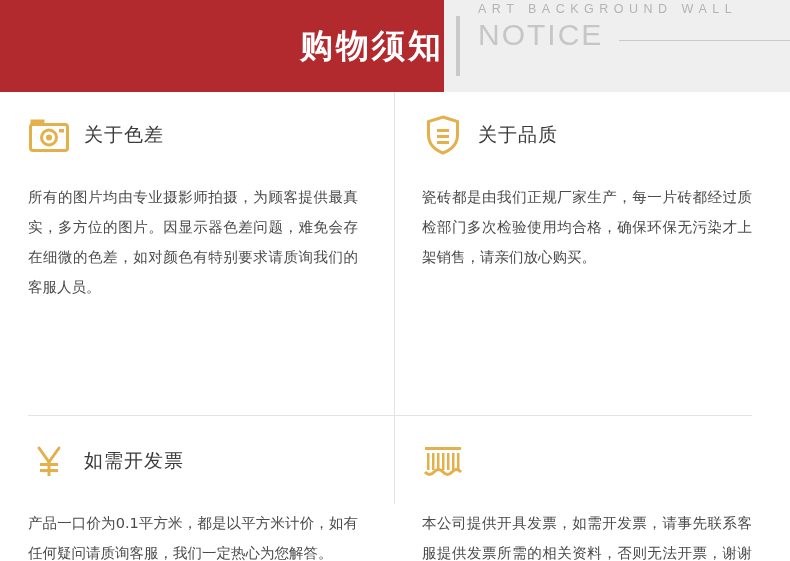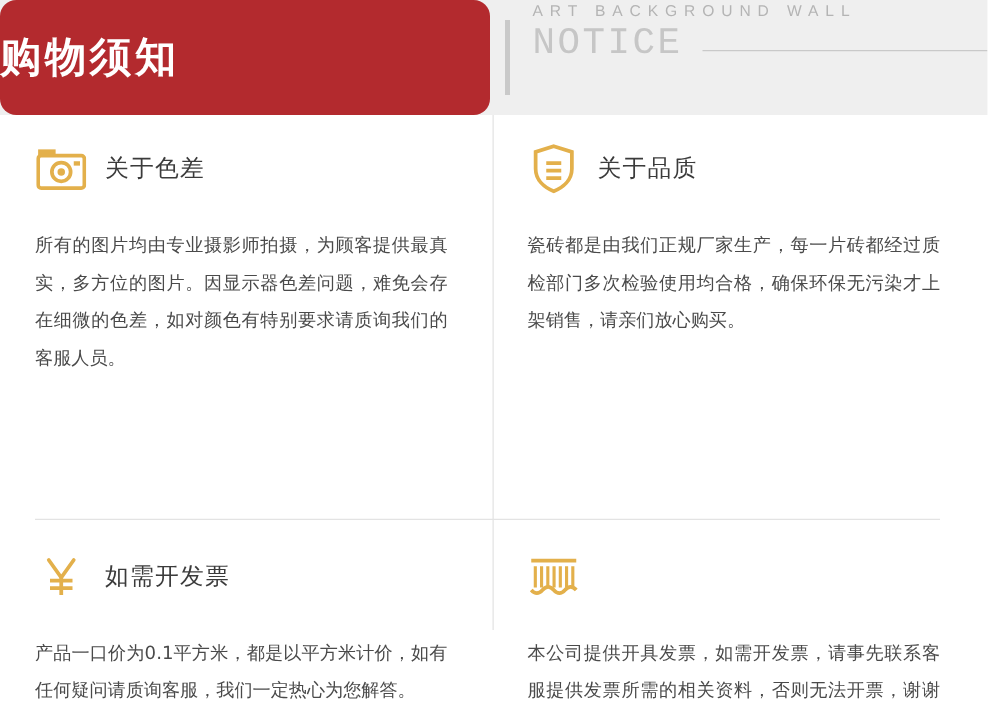--- a/index.html
+++ b/index.html
@@ -23,26 +23,25 @@
 
   
   .header {
     position: relative;
     height: 92px;
     background: #efefef;
     display: flex;
     align-items: stretch;
   }
   .header-red {
-    width: 392px;
+    width: 444px;
     background: #b32a2e;
     display: flex;
     align-items: center;
-    justify-content: flex-start;
-    border-radius: 13px;
+    justify-content: flex-end;
   }
   .header-title {
     color: #ffffff;
     font-size: 33px;
     font-weight: bold;
     letter-spacing: 3px;
     font-family: "DejaVu Sans", "Liberation Sans", sans-serif;
   }
   .header-right {
     flex: 1;
@@ -70,21 +69,21 @@
     margin-top: 2px;
   }
   .header-notice-row {
     display: flex;
     align-items: center;
   }
   .header-notice {
     color: #c6c6c6;
     font-size: 30px;
     letter-spacing: 2px;
-    font-family: Liberation Mono, monospace;
+    font-family: Liberation Sans, sans-serif;
   }
   .header-rule {
     flex: 1;
     height: 1px;
     background: #c9c9c9;
     margin-left: 16px;
     margin-top: 10px;
   }
 
   

